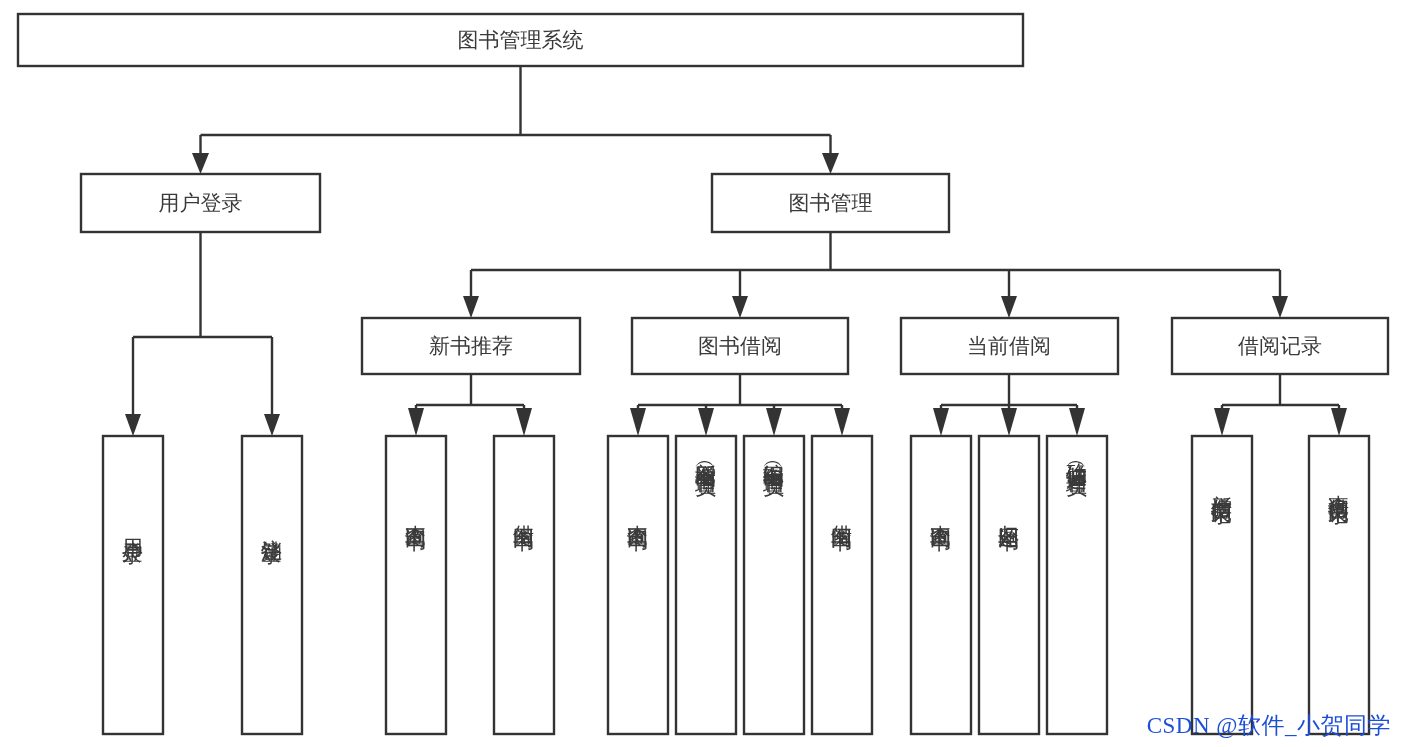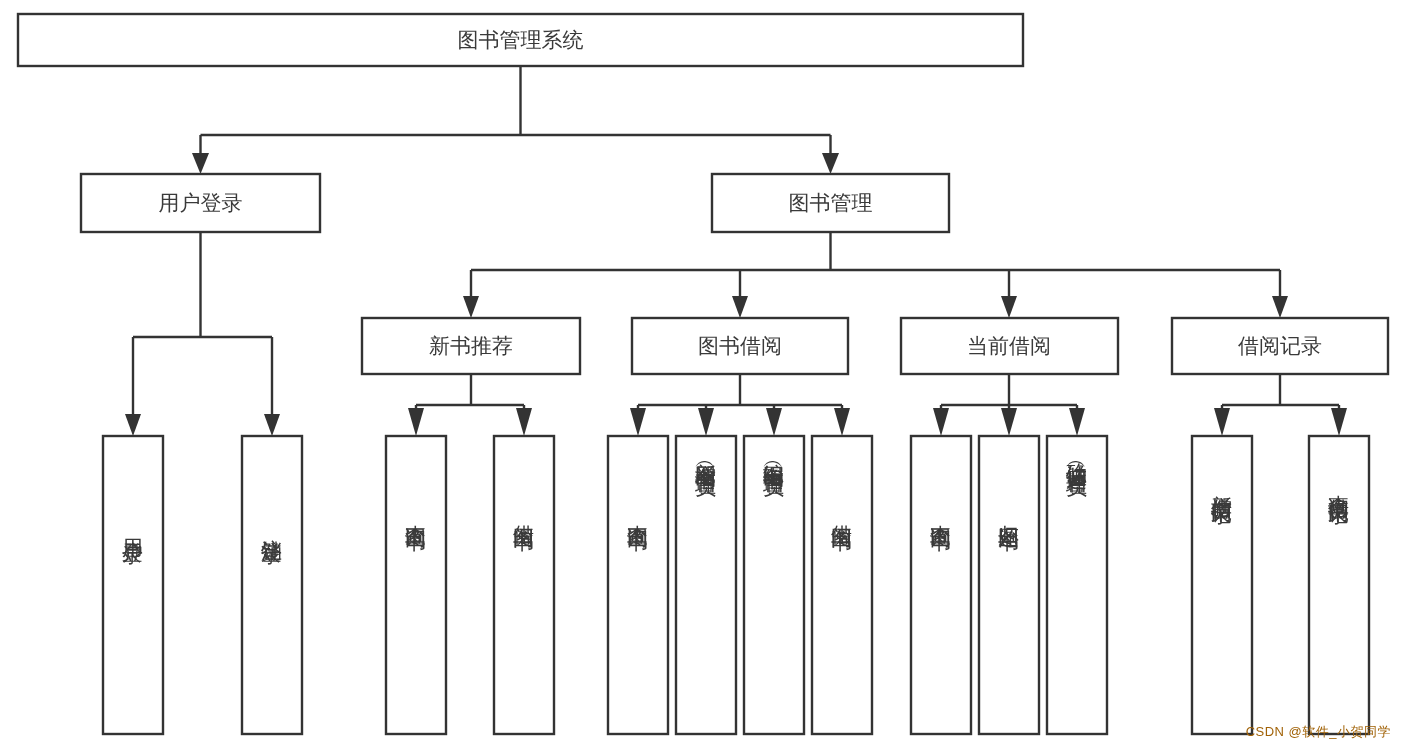--- a/index.html
+++ b/index.html
@@ -64,23 +64,23 @@
     font-size: 21px;
     line-height: 1;
     color: #3a3a3a;
     font-family: "Liberation Sans", "DejaVu Sans", sans-serif;
     white-space: nowrap;
   }
   .watermark {
     position: absolute;
     right: 14px;
     bottom: 6px;
-    font-size: 13px;
-    color: #a16207;
-    font-family: Liberation Sans, sans-serif;
+    font-size: 23px;
+    color: #1d4ed8;
+    font-family: Liberation Serif, serif;
     letter-spacing: 0.5px;
     user-select: none;
   }
 </style>
 </head>
 <body>
 
 <div id="diagram-root">
 
   <svg class="diagram-canvas" viewBox="0 0 1405 747" xmlns="http://www.w3.org/2000/svg">

